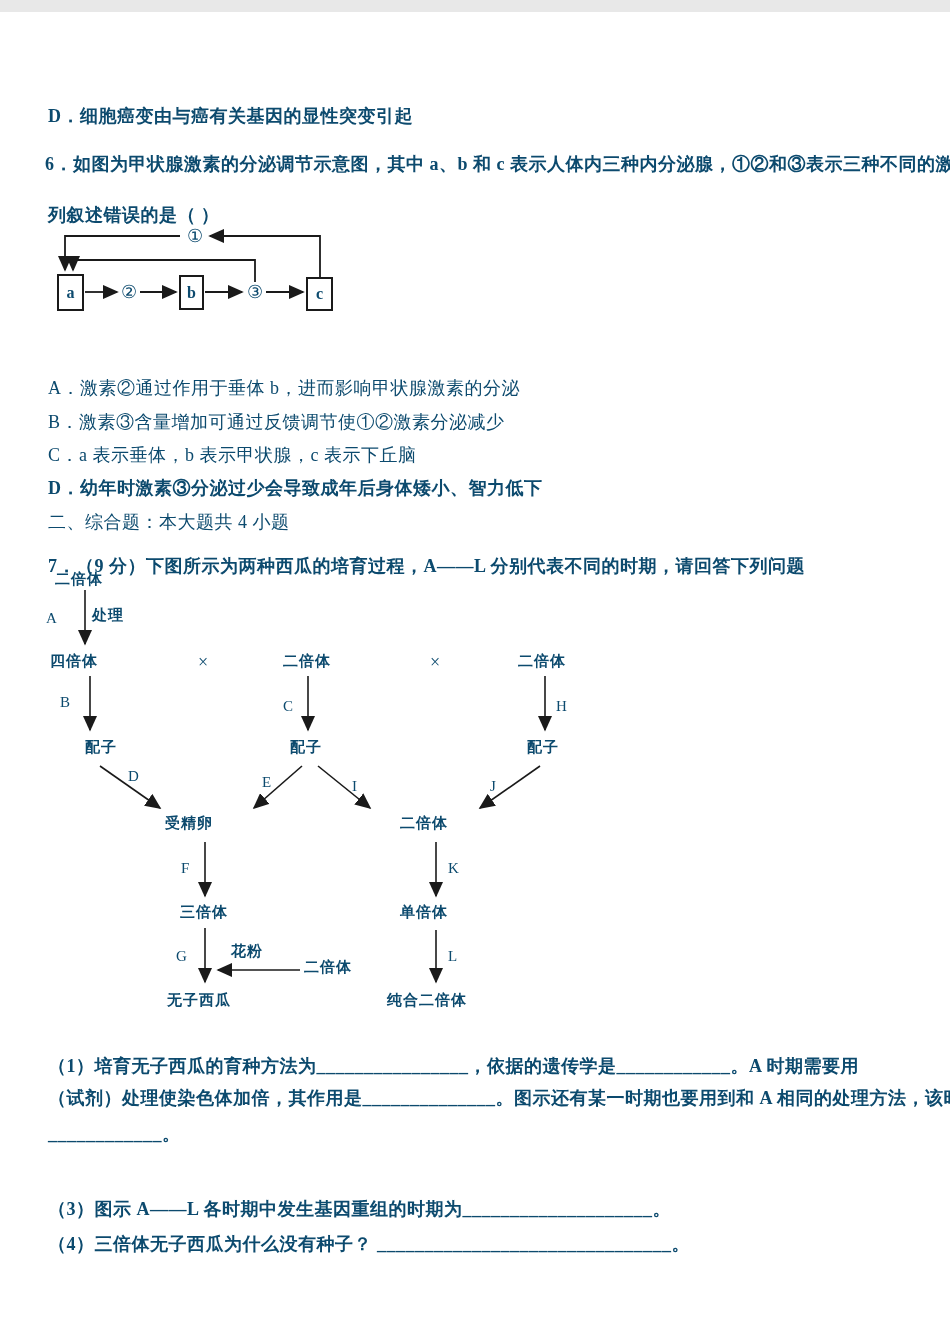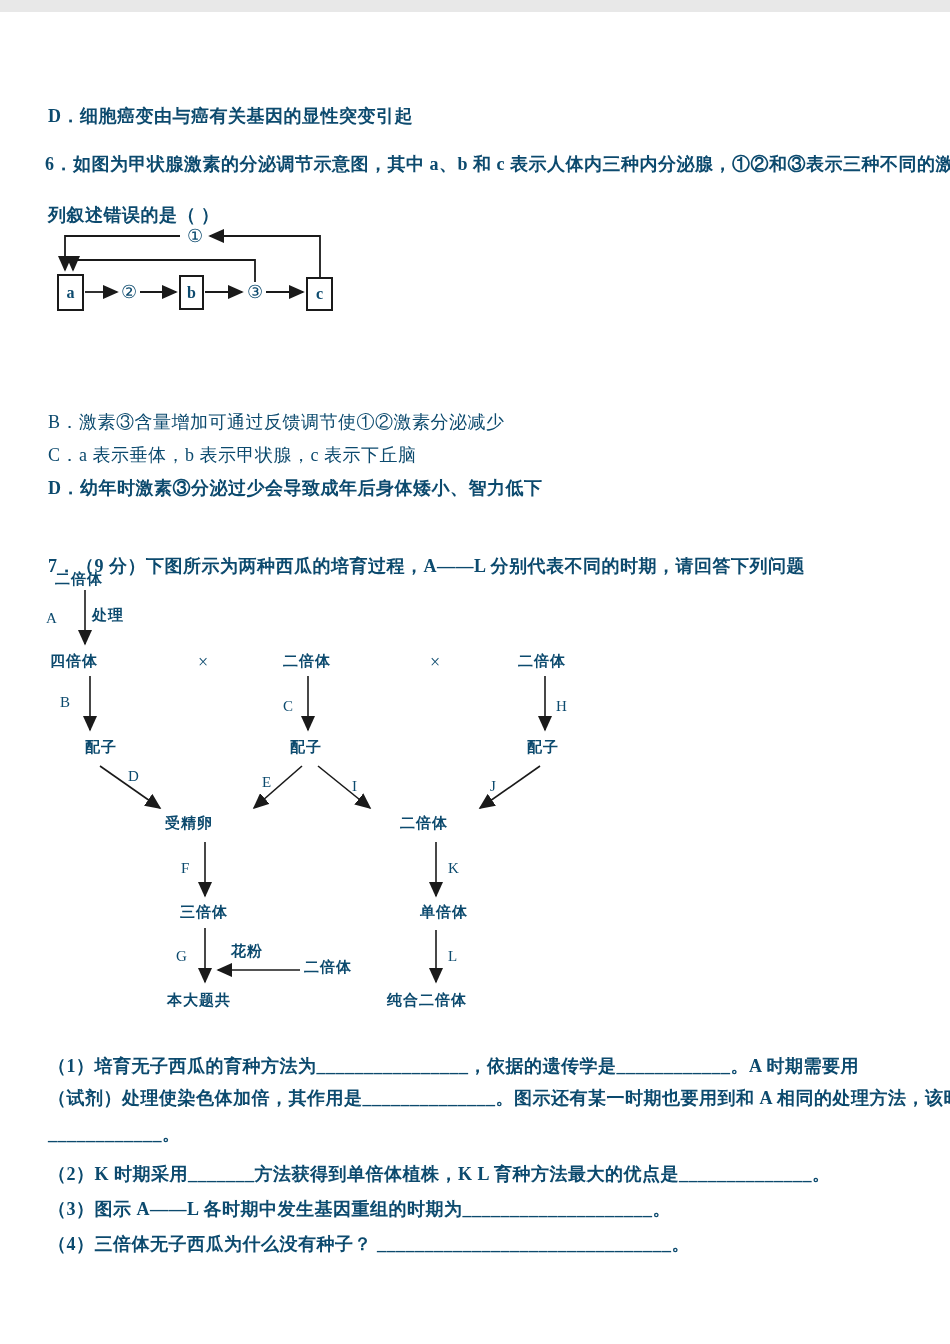--- a/index.html
+++ b/index.html
@@ -89,24 +89,26 @@
       </g>
     </svg>
     <span class="circnum" style="left:145px;top:14px;">①</span>
     <span class="circnum" style="left:79px;top:70px;">②</span>
     <span class="circnum" style="left:205px;top:70px;">③</span>
     <div class="sbox" style="left:7px;top:52px;width:27px;height:37px;">a</div>
     <div class="sbox" style="left:129px;top:53px;width:25px;height:35px;">b</div>
     <div class="sbox" style="left:256px;top:55px;width:27px;height:34px;">c</div>
   </div>
 
+  <div class="tline normalw" style="left:48px;top:364px;">A．激素②通过作用于垂体 b，进而影响甲状腺激素的分泌</div>
   <div class="tline normalw" style="left:48px;top:398px;">B．激素③含量增加可通过反馈调节使①②激素分泌减少</div>
   <div class="tline normalw" style="left:48px;top:431px;">C．a 表示垂体，b 表示甲状腺，c 表示下丘脑</div>
   <div class="tline" style="left:48px;top:464px;">D．幼年时激素③分泌过少会导致成年后身体矮小、智力低下</div>
 
+  <div class="tline normalw" style="left:48px;top:498px;">二、综合题：本大题共 4 小题</div>
 
   <div class="tline" style="left:48px;top:542px;">7．（9 分）下图所示为两种西瓜的培育过程，A——L 分别代表不同的时期，请回答下列问题</div>
 
   <div class="flow">
     <svg width="660" height="470" viewBox="0 0 660 470">
       <defs>
         <marker id="ah2" markerWidth="11" markerHeight="9" refX="9" refY="4.5" orient="auto">
           <path d="M0,0 L10,4.5 L0,9 z" fill="#1a1a1a"></path>
         </marker>
       </defs>
@@ -133,40 +135,39 @@
     <div class="fcross" style="left:198px;top:90px;">×</div>
     <div class="fnode" style="left:283px;top:90px;">二倍体</div>
     <div class="fcross" style="left:430px;top:90px;">×</div>
     <div class="fnode" style="left:518px;top:90px;">二倍体</div>
     <div class="fnode" style="left:85px;top:176px;">配子</div>
     <div class="fnode" style="left:290px;top:176px;">配子</div>
     <div class="fnode" style="left:527px;top:176px;">配子</div>
     <div class="fnode" style="left:165px;top:252px;">受精卵</div>
     <div class="fnode" style="left:400px;top:252px;">二倍体</div>
     <div class="fnode" style="left:180px;top:341px;">三倍体</div>
-    <div class="fnode" style="left:420px;top:341px;text-align:right;">单倍体</div>
+    <div class="fnode" style="left:400px;top:341px;text-align:right;">单倍体</div>
     <div class="fnode" style="left:231px;top:380px;">花粉</div>
     <div class="fnode" style="left:304px;top:396px;">二倍体</div>
-    <div class="fnode" style="left:167px;top:429px;">本大题共</div>
+    <div class="fnode" style="left:167px;top:429px;">无子西瓜</div>
     <div class="fnode" style="left:387px;top:429px;">纯合二倍体</div>
 
     <div class="fstage" style="left:46px;top:48px;">A</div>
     <div class="fstage" style="left:60px;top:132px;">B</div>
     <div class="fstage" style="left:283px;top:136px;">C</div>
     <div class="fstage" style="left:556px;top:136px;">H</div>
     <div class="fstage" style="left:128px;top:206px;">D</div>
     <div class="fstage" style="left:262px;top:212px;">E</div>
     <div class="fstage" style="left:352px;top:216px;">I</div>
     <div class="fstage" style="left:490px;top:216px;">J</div>
     <div class="fstage" style="left:181px;top:298px;">F</div>
     <div class="fstage" style="left:448px;top:298px;">K</div>
     <div class="fstage" style="left:176px;top:386px;">G</div>
     <div class="fstage" style="left:448px;top:386px;">L</div>
   </div>
 
   <div class="tline" style="left:48px;top:1042px;">（1）培育无子西瓜的育种方法为________________，依据的遗传学是____________。A 时期需要用</div>
   <div class="tline" style="left:48px;top:1074px;">（试剂）处理使染色体加倍，其作用是______________。图示还有某一时期也要用到和 A 相同的处理方法，该时期是_</div>
   <div class="tline" style="left:48px;top:1110px;">____________。</div>
-  <div class="tline" style="left:48px;top:1150px;">（2）K 时期采用_______方法获得到单倍体植株，K L 育种方法最大的优点是______________。</div>
   <div class="tline" style="left:48px;top:1185px;text-align:right;">（3）图示 A——L 各时期中发生基因重组的时期为____________________。</div>
   <div class="tline" style="left:48px;top:1220px;">（4）三倍体无子西瓜为什么没有种子？ _______________________________。</div>
 
 </div>
 
 </body></html>

